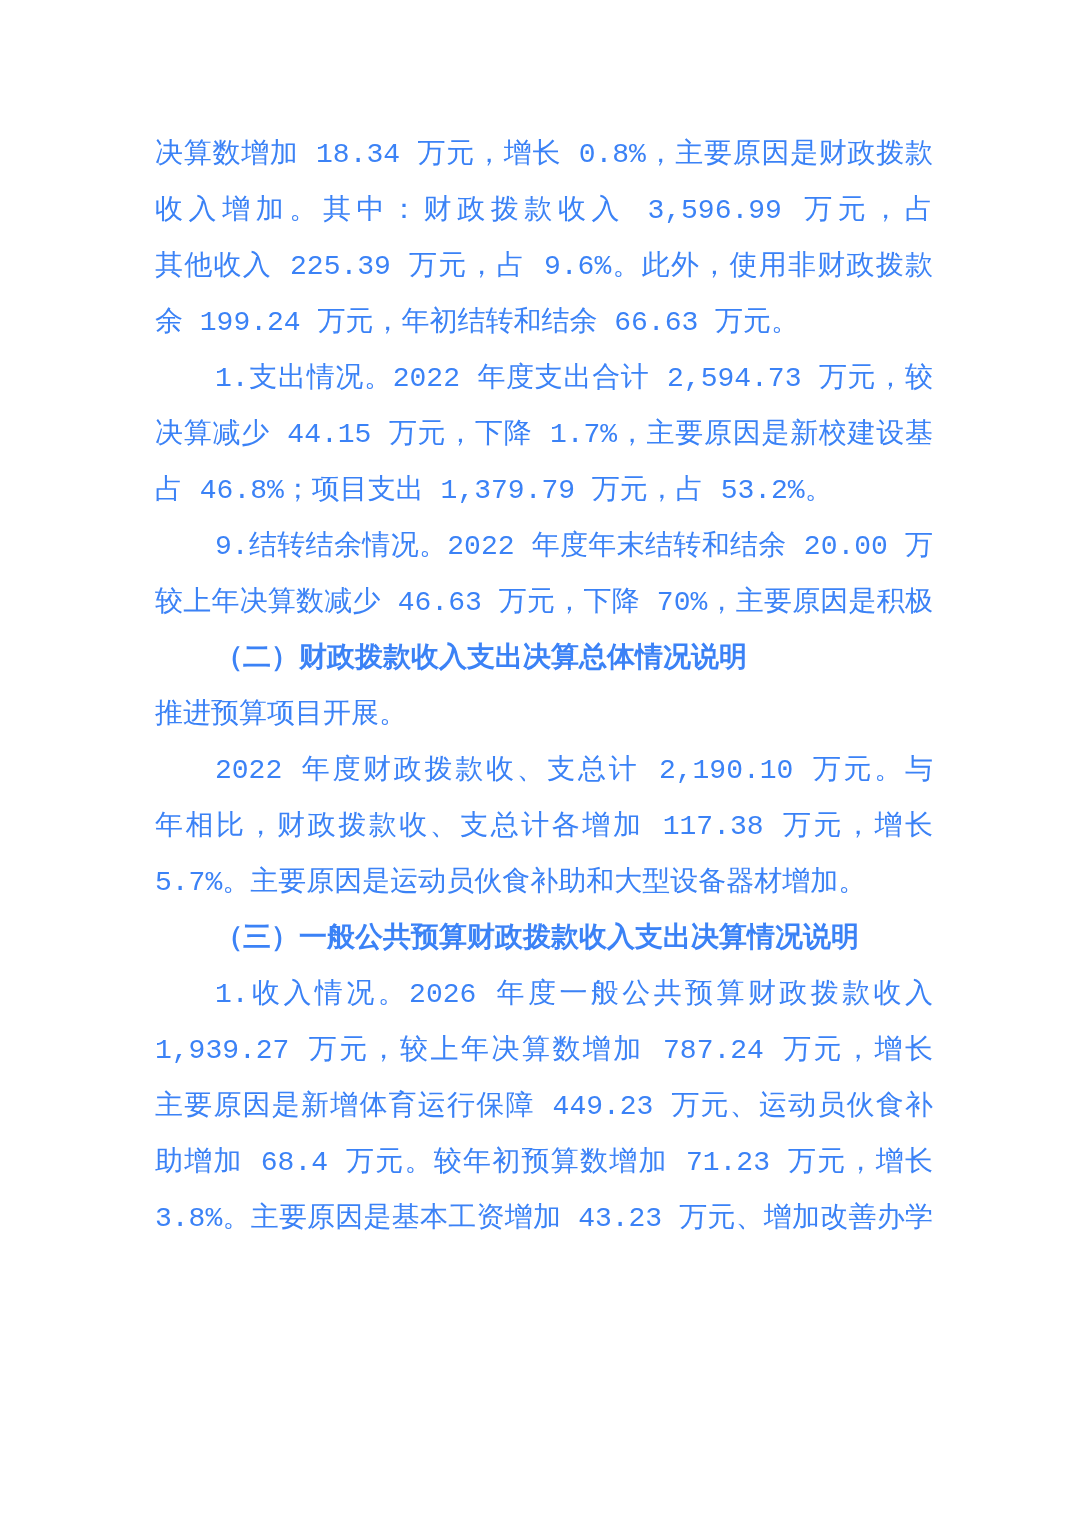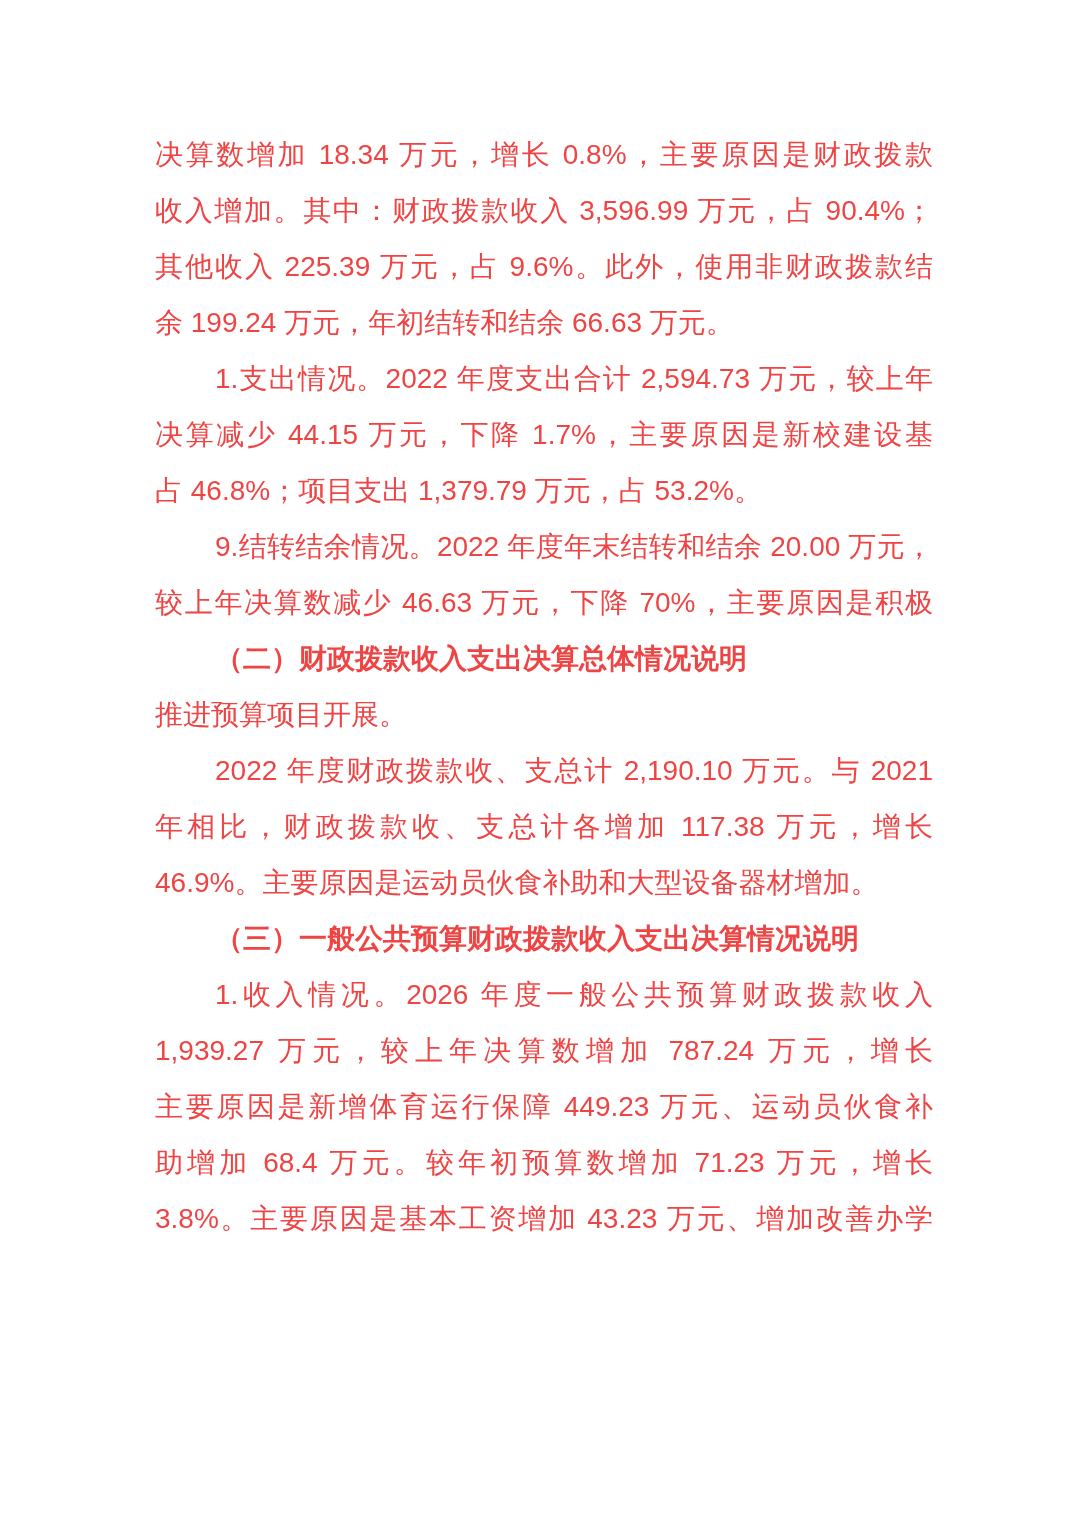--- a/index.html
+++ b/index.html
@@ -14,25 +14,25 @@
     background: #ffffff;
     overflow: hidden;
   }
   .text-block {
     position: absolute;
     left: 155px;
     top: 127px;
     width: 778px;
   }
   .line {
-    font-family: Liberation Sans, sans-serif;
+    font-family: Liberation Mono, monospace;
     font-size: 28px;
     line-height: 56px;
     height: 56px;
-    color: #ef4444;
+    color: #3b82f6;
     text-align: justify;
     text-align-last: left;
     overflow: hidden;
     white-space: normal;
   }
   .line.justify {
     text-align-last: justify;
   }
   .line.indent {
     text-indent: 60px;
@@ -52,21 +52,21 @@
       <div class="line">余 199.24 万元，年初结转和结余 66.63 万元。</div>
       <div class="line indent justify">1.支出情况。2022 年度支出合计 2,594.73 万元，较上年</div>
       <div class="line justify">决算减少 44.15 万元，下降 1.7%，主要原因是新校建设基</div>
       <div class="line">占 46.8%；项目支出 1,379.79 万元，占 53.2%。</div>
       <div class="line indent justify">9.结转结余情况。2022 年度年末结转和结余 20.00 万元，</div>
       <div class="line justify">较上年决算数减少 46.63 万元，下降 70%，主要原因是积极</div>
       <div class="line indent bold">（二）财政拨款收入支出决算总体情况说明</div>
       <div class="line">推进预算项目开展。</div>
       <div class="line indent justify">2022 年度财政拨款收、支总计 2,190.10 万元。与 2021</div>
       <div class="line justify">年相比，财政拨款收、支总计各增加 117.38 万元，增长</div>
-      <div class="line">46.9%。主要原因是运动员伙食补助和大型设备器材增加。</div>
+      <div class="line">5.7%。主要原因是运动员伙食补助和大型设备器材增加。</div>
       <div class="line indent bold">（三）一般公共预算财政拨款收入支出决算情况说明</div>
       <div class="line indent justify">1.收入情况。2026 年度一般公共预算财政拨款收入</div>
       <div class="line justify">1,939.27 万元，较上年决算数增加 787.24 万元，增长 35.1%。</div>
       <div class="line justify">主要原因是新增体育运行保障 449.23 万元、运动员伙食补</div>
       <div class="line justify">助增加 68.4 万元。较年初预算数增加 71.23 万元，增长</div>
       <div class="line justify">3.8%。主要原因是基本工资增加 43.23 万元、增加改善办学</div>
     </div>
 </div>
 
 </body></html>

